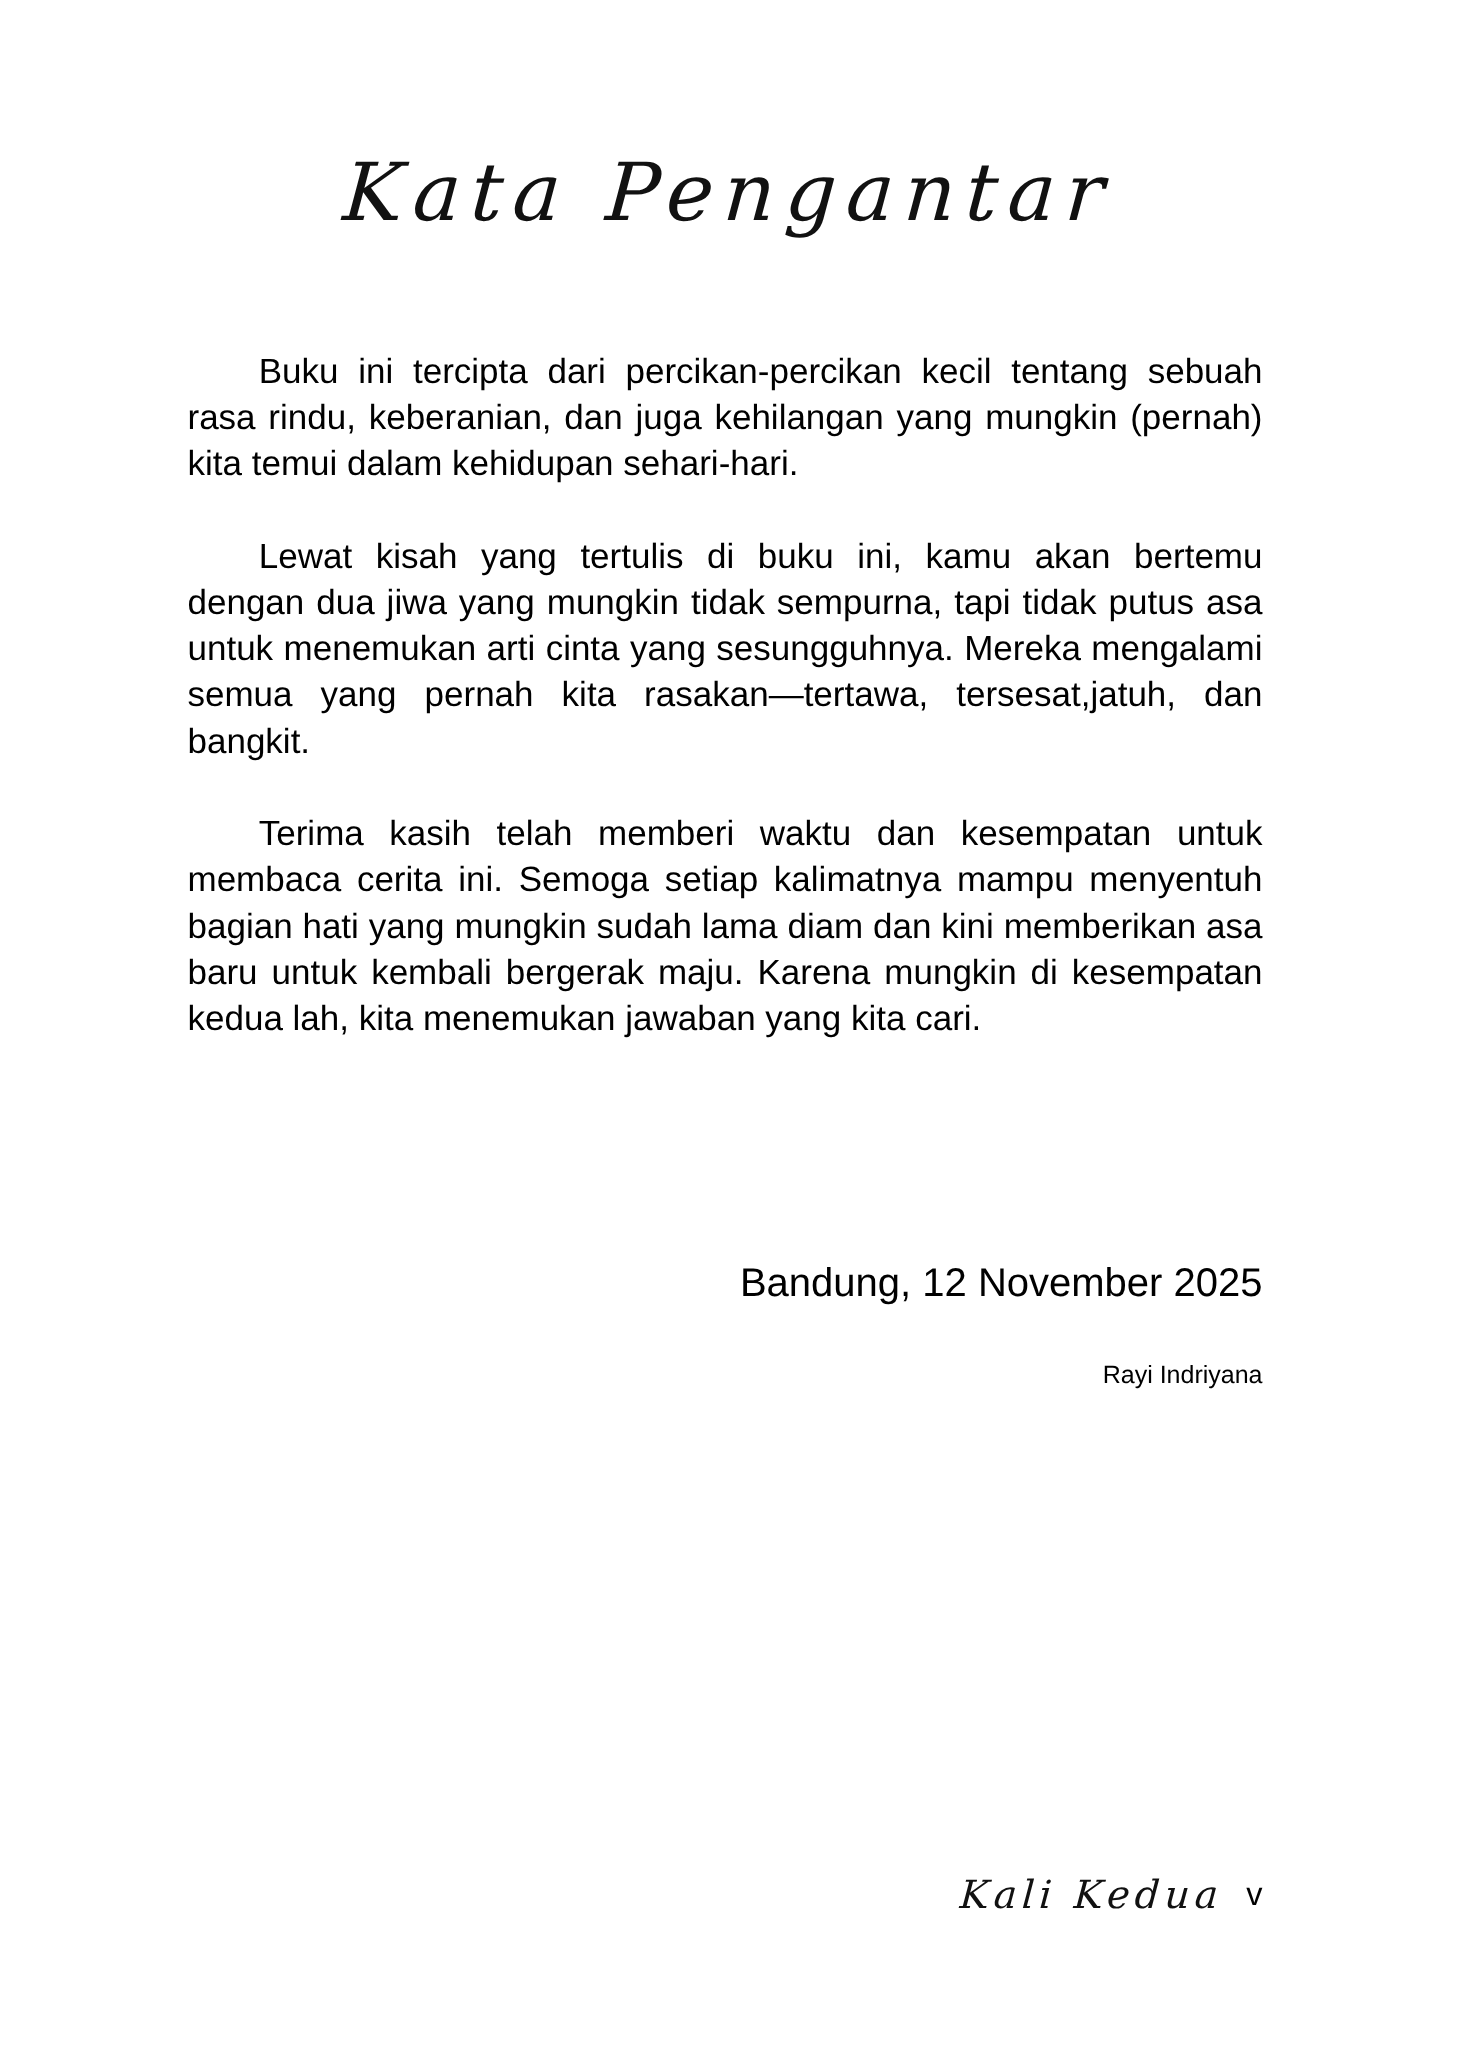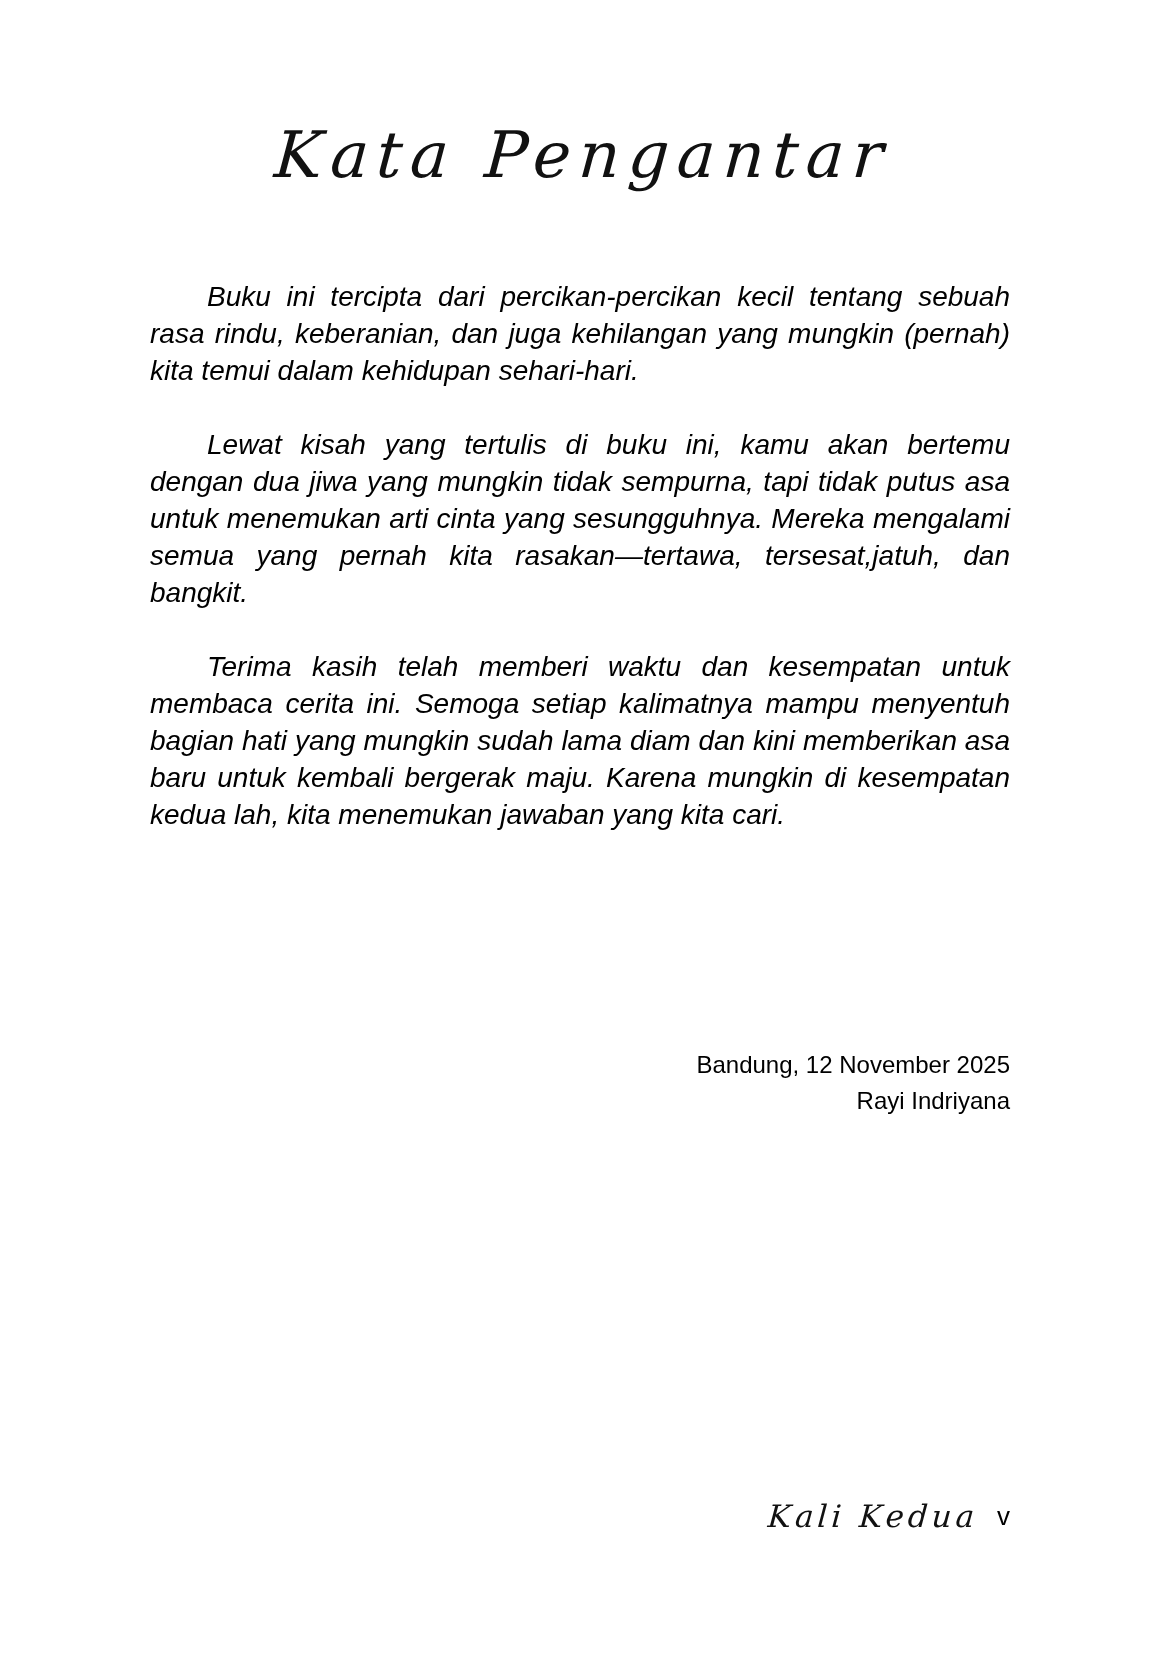--- a/index.html
+++ b/index.html
@@ -38,38 +38,37 @@
     width: 860px;
     font-size: 28px;
     line-height: 37px;
     color: #000000;
   }
   .content p {
     margin: 0 0 37px 0;
     text-align: justify;
     text-align-last: left;
     text-indent: 57px;
-    font-style: italic;
   }
   .signoff-date {
     position: absolute;
-    top: 1046px;
+    top: 1008px;
     left: 150px;
     width: 860px;
     text-align: right;
-    font-size: 24px;
+    font-size: 32px;
     line-height: 37px;
   }
   .signoff-author {
     position: absolute;
     top: 1082px;
     left: 150px;
     width: 860px;
     text-align: right;
-    font-size: 24px;
+    font-size: 20px;
     line-height: 37px;
   }
   .footer {
     position: absolute;
     top: 1498px;
     left: 150px;
     width: 860px;
     text-align: right;
     white-space: nowrap;
   }

